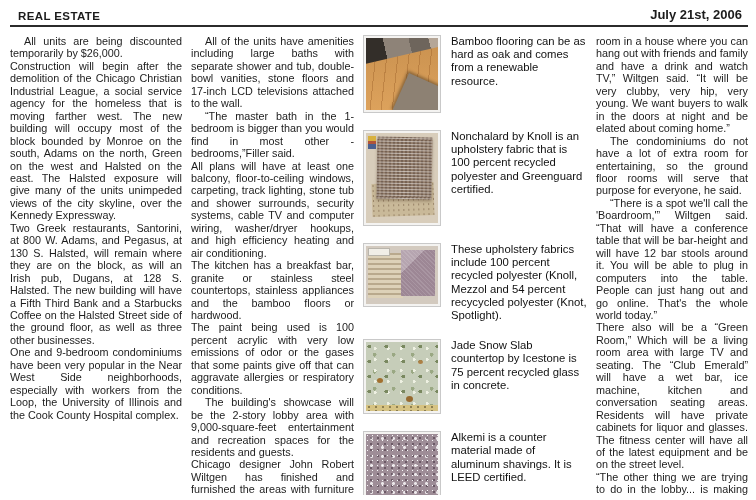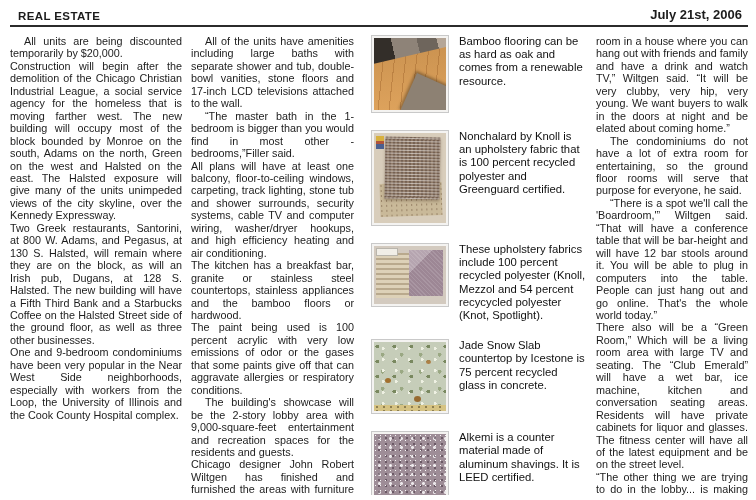--- a/index.html
+++ b/index.html
@@ -27,21 +27,21 @@
     padding: 8px 8px 0 10px;
     height: 468px;
     overflow: hidden;
   }
   .textcol { text-align: justify; font-size: 10.8px; line-height: 12.45px; }
   .textcol p { margin: 0; }
   .textcol p.ind { text-indent: 14px; }
 
   
   .figcol { font-size: 0; }
-  figure { display: flex; align-items: flex-start; margin: 0 0 17px 8px; }
+  figure { display: flex; align-items: flex-start; margin: 0 0 17px 0; }
   .photo {
     flex: none; width: 78px; position: relative;
     background: #f4f3f1; border: 1px solid #c9c9c9; padding: 2px;
   }
   .art { position: relative; width: 100%; height: 100%; overflow: hidden; }
   .art > div { position: absolute; }
   figcaption {
     margin-left: 10px; flex: 1;
     font-size: 11.3px; line-height: 13.2px; color: #111;
     text-align: left;
@@ -118,21 +118,21 @@
 
 <header class="masthead">
   <span class="title">REAL ESTATE</span>
   <span class="date">July 21st, 2006</span>
 </header>
 <div class="rule"></div>
 
 <main class="sheet">
 
   <section class="textcol">
-    <p class="ind">All units are being discounted temporarily by $20,000.</p>
+    <p class="ind">All units are being discounted temporarily by $26,000.</p>
     <p>Construction will begin after the demolition of the Chicago Christian Industrial League, a social service agency for the homeless that is moving farther west.  The new building will occupy most of the block bounded by Monroe on the south, Adams on the north, Green on the west and Halsted on the east.  The Halsted exposure will give many of the units unimpeded views of the city skyline, over the Kennedy Expressway.</p>
     <p>Two Greek restaurants, Santorini, at 800 W. Adams, and Pegasus, at 130 S. Halsted, will remain where they are on the block, as will an Irish pub, Dugans, at 128 S. Halsted.  The new building will have a Fifth Third Bank and a Starbucks Coffee on the Halsted Street side of the ground floor, as well as three other businesses.</p>
     <p>One and 9-bedroom condominiums have been very popular in the Near West Side neighborhoods, especially with workers from the Loop, the University of Illinois and the Cook County Hospital complex.</p>
   </section>
 
   <section class="textcol">
     <p class="ind">All of the units have amenities including large baths with separate shower and tub, double-bowl vanities, stone floors and 17-inch LCD televisions attached to the wall.</p>
     <p class="ind">“The master bath in the 1-bedroom is bigger than you would find in most other -bedrooms,”Filler said.</p>
     <p>All plans will have at least one balcony, floor-to-ceiling windows, carpeting, track lighting, stone tub and shower surrounds, security systems, cable TV and computer wiring, washer/dryer hookups, and high efficiency heating and air conditioning.</p>
     <p>The kitchen has a breakfast bar, granite or stainless steel countertops, stainless appliances and the bamboo floors or hardwood.</p>

